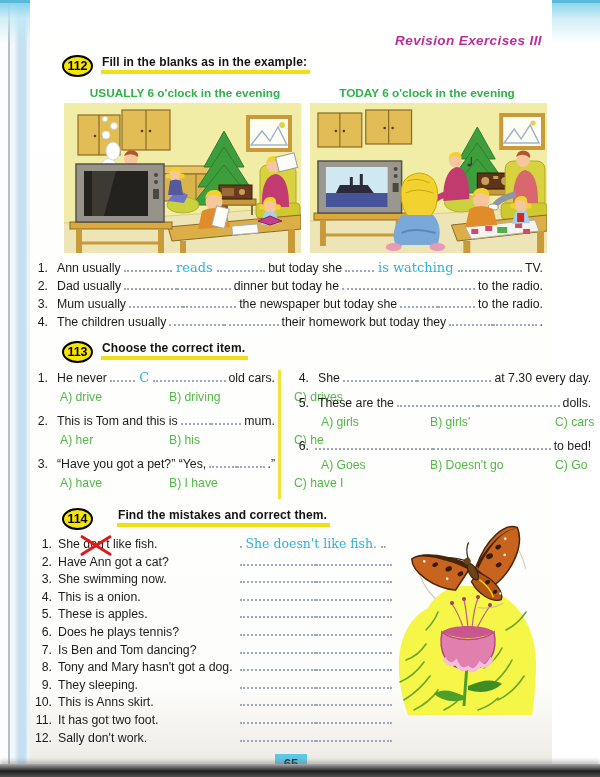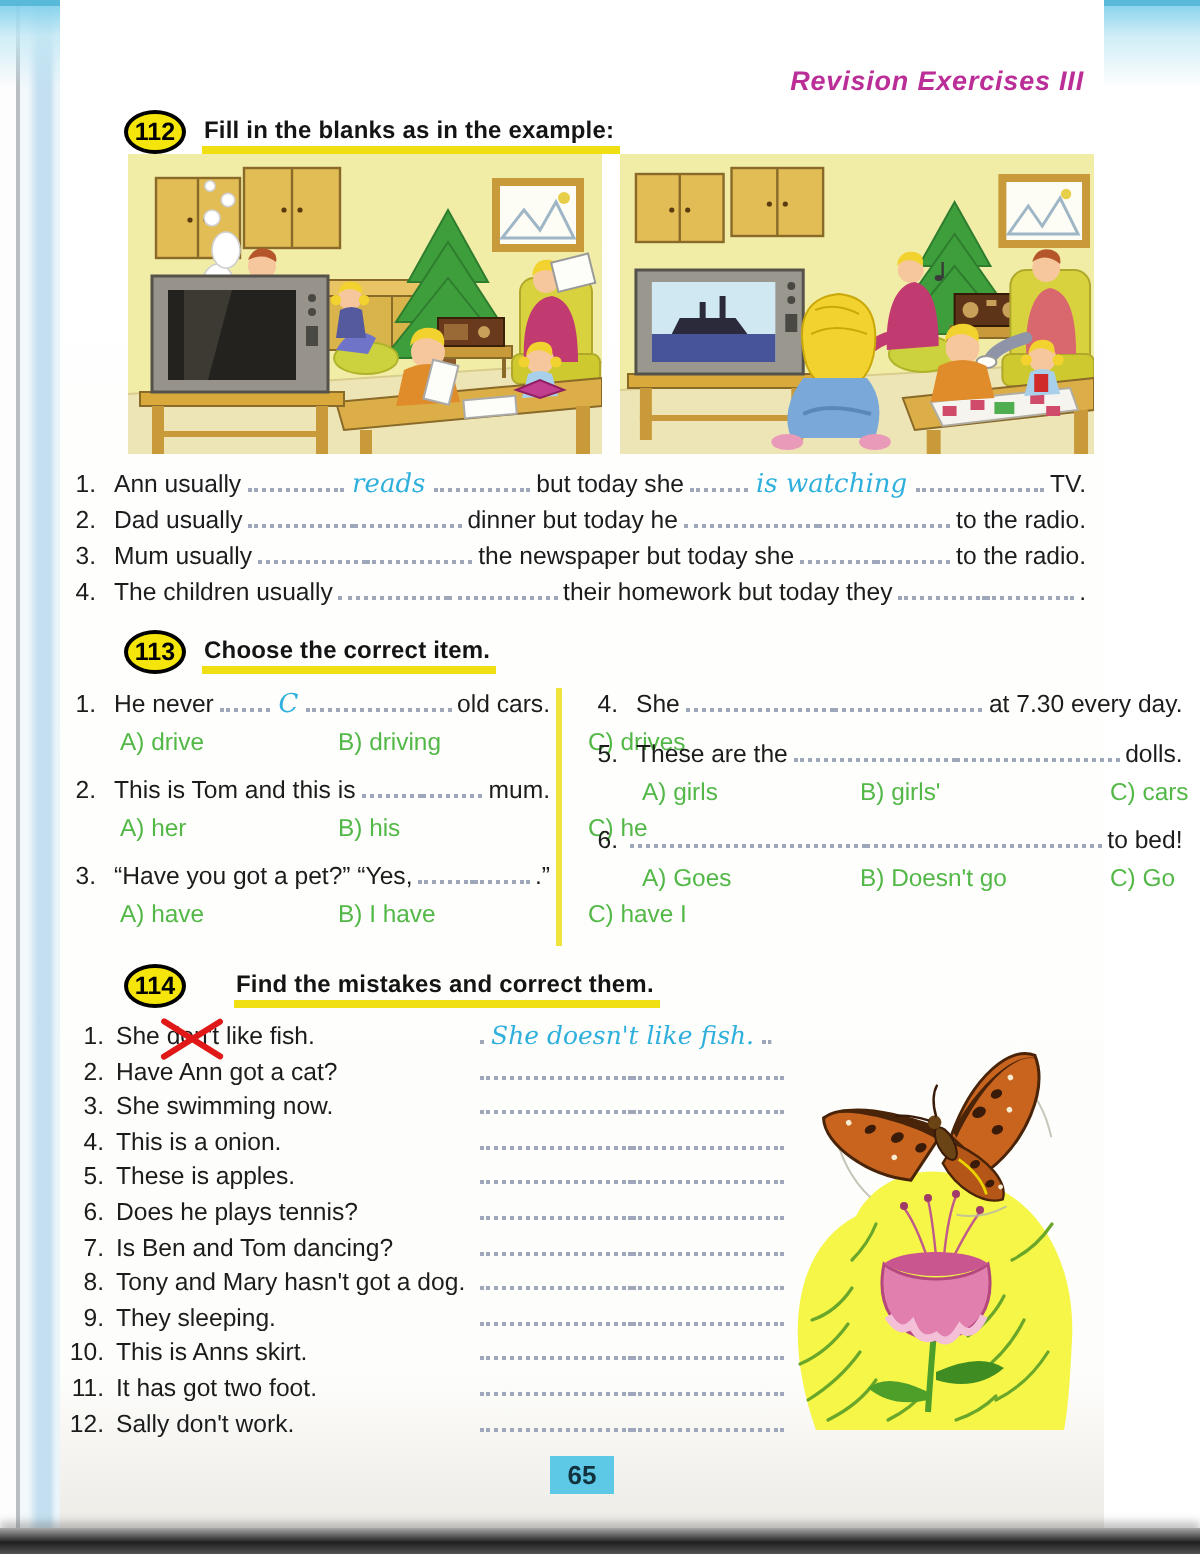--- a/index.html
+++ b/index.html
@@ -16,39 +16,39 @@
   .top-grad { position:absolute; left:0; top:0; width:600px; height:46px;
     background:linear-gradient(180deg,#58b9d9 0 3px,rgba(133,210,236,.95) 3px,rgba(196,233,245,.8) 18px,rgba(255,255,255,0) 44px); }
   .bottom-strip { position:absolute; left:0; bottom:0; width:600px; height:13px;
     background:linear-gradient(180deg,#a9a9a9,#1f1f1f 55%,#525252); box-shadow:0 -3px 4px rgba(120,120,120,.45); }
 
   .page { position:absolute; left:30px; top:0; width:522px; height:764px;
     background:linear-gradient(180deg,#ffffff 0%,#fdfdfb 90%,#efede8 99%); }
 
   .hdr { text-align:right; margin:33px 10px 0 0; color:#bb2e97; font-size:13.5px; font-weight:bold; font-style:italic; letter-spacing:.4px; }
 
-  .ex-head { display:flex; align-items:flex-end; gap:8px; margin-left:32px; }
+  .ex-head { display:flex; align-items:flex-start; gap:8px; margin-left:32px; }
   .badge { width:31px; height:22px; border:2.5px solid #000; border-radius:50%; background:#f5e50a;
     display:flex; align-items:center; justify-content:center; font-size:12.5px; font-weight:bold; color:#000; flex:none; }
   .ex-title { font-size:12px; font-weight:bold; color:#141414; border-bottom:4px solid #f0e013; padding:0 3px 1px 1px; letter-spacing:.1px; }
 
   .caps { display:flex; margin:9px 0 3px 34px; width:484px; }
   .cap { flex:1; text-align:center; color:#2fb14b; font-weight:bold; font-size:11.8px; }
   .pics { display:flex; gap:9px; margin-left:34px; width:484px; }
   .pic { width:237px; height:150px; background:#f2eda6; overflow:hidden; }
   .pic svg { display:block; width:100%; height:100%; }
 
   .sents { margin-top:6px; padding-right:6px; }
   .s-row { display:flex; align-items:baseline; line-height:18px; font-size:12.3px; color:#1c1c1c; }
   .s-num { width:24px; text-align:right; padding-right:6px; flex:none; }
   .s-txt { padding:0 3px; white-space:nowrap; }
   .blank { flex:1; display:flex; align-items:baseline; min-width:30px; }
   .blank.w2 { flex:1.25; }
   .d { flex:1; height:11px; border-bottom:2px dotted #9fa8bb; }
-  .hand { color:#2fb0dc; font-family:"DejaVu Serif", serif; font-style:italic; font-size:13px; line-height:13px; padding:0 4px; white-space:nowrap; }
+  .hand { color:#2fb0dc; font-family:"DejaVu Serif", serif; font-size:13px; line-height:13px; padding:0 4px; white-space:nowrap; }
   .hand:empty { padding:0; }
 
   .grid113 { display:grid; grid-template-columns:248px 1fr; margin-top:7px; }
   .col-r { border-left:3px solid #f0e33c; padding-left:10px; }
   .q { margin-bottom:8px; }
   .q-line { display:flex; align-items:baseline; font-size:12.3px; line-height:17px; color:#1c1c1c; }
   .opts { display:grid; grid-template-columns:72px 88px auto; margin:2px 0 0 30px; color:#53b847; font-size:12.2px; line-height:16px;gap:37px; }
   .opts span { white-space:nowrap; }
 
   .mlist { margin-top:6px; }
@@ -80,20 +80,24 @@
   <div class="dark-corner"></div>
 
   <div class="page">
     <div class="hdr">Revision Exercises III</div>
 
     <div class="ex-head" style="margin-top:7px;">
       <span class="badge">112</span>
       <span class="ex-title">Fill in the blanks as in the example:</span>
     </div>
 
+    <div class="caps">
+      <span class="cap">USUALLY 6 o'clock in the evening</span>
+      <span class="cap">TODAY 6 o'clock in the evening</span>
+    </div>
 
     <div class="pics">
 
       <div class="pic">
         <svg viewBox="0 0 237 150" preserveAspectRatio="none">
           <rect width="237" height="150" fill="#f2eda6"></rect>
           <polygon points="0,120 237,104 237,150 0,150" fill="#eee5b6"></polygon>
           <line x1="0" y1="120" x2="237" y2="104" stroke="#d8cd8c" stroke-width="1"></line>
           <g fill="#e2bd55" stroke="#8a6a28" stroke-width="1.2">
             <rect x="14" y="12" width="42" height="40"></rect>

